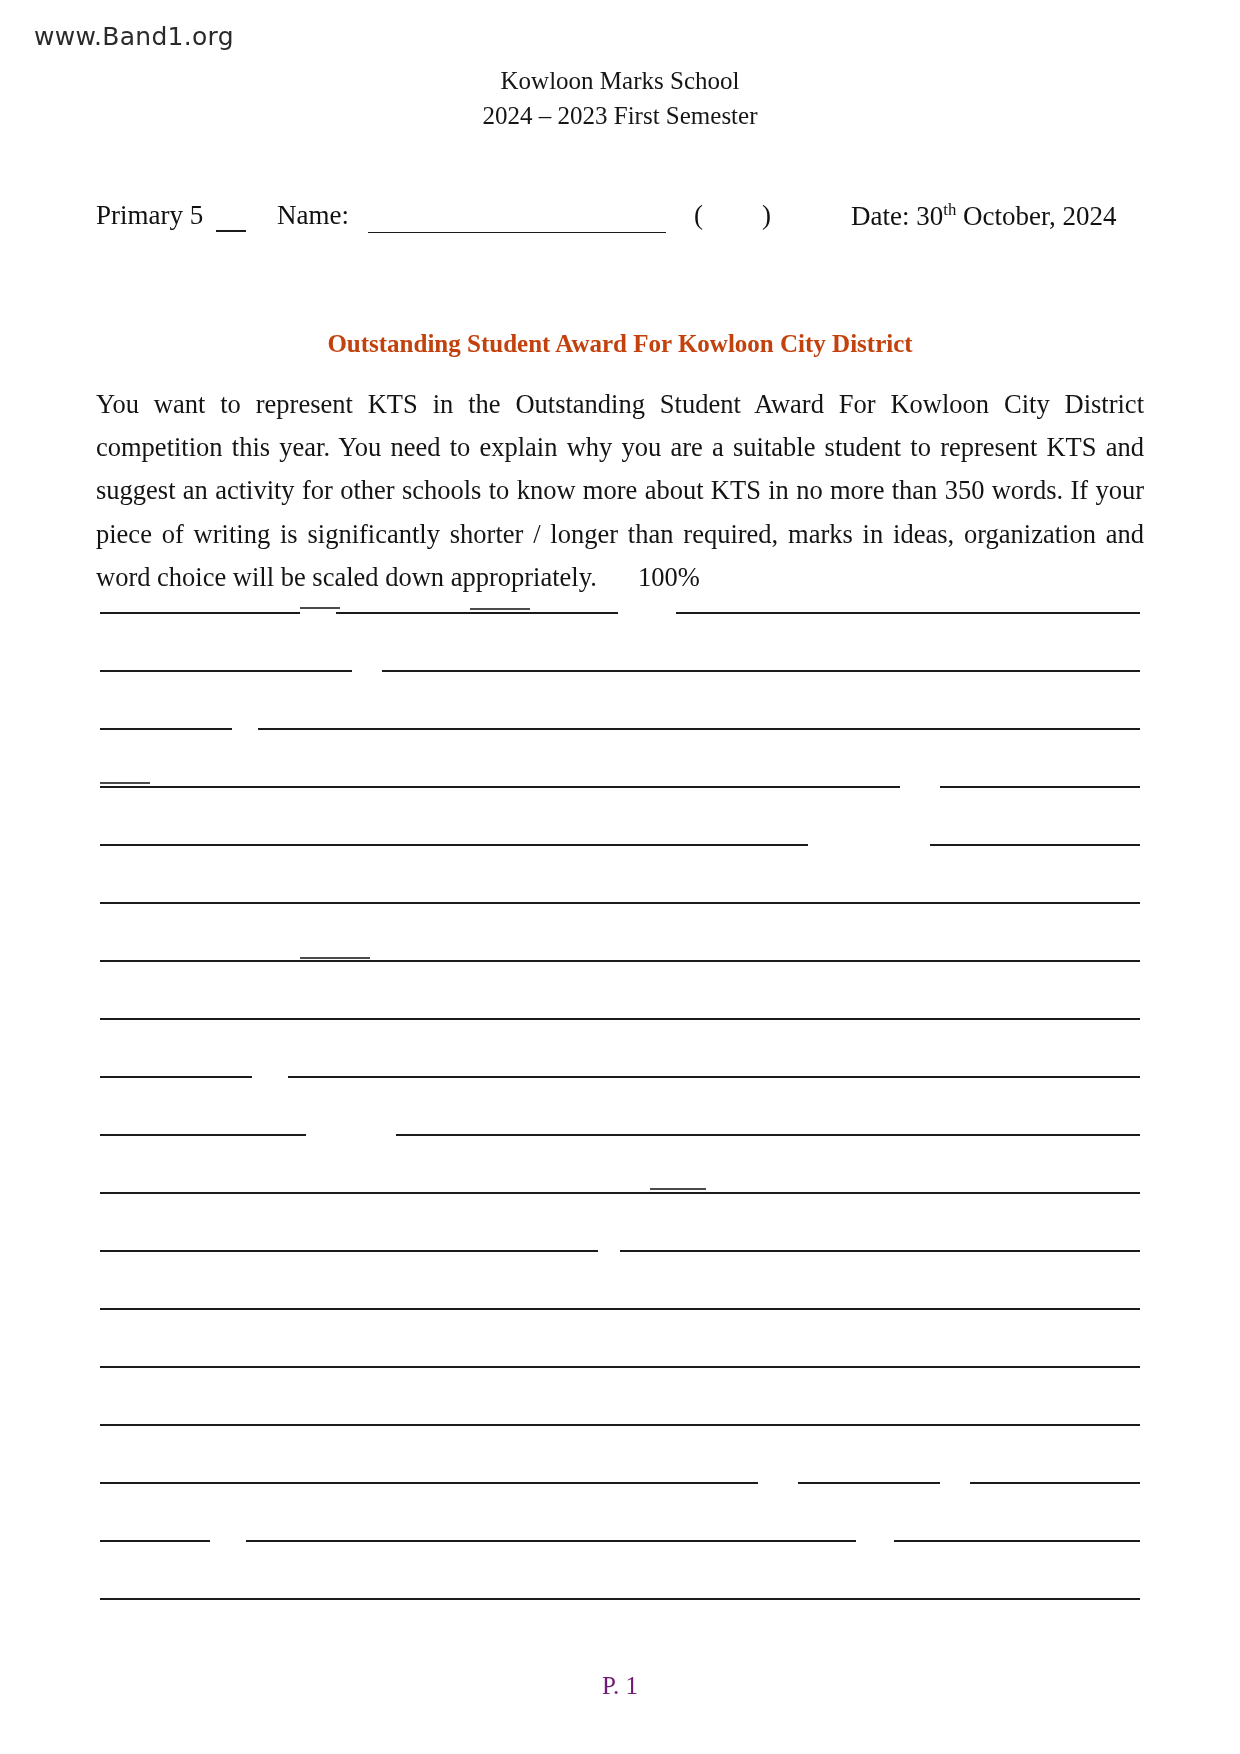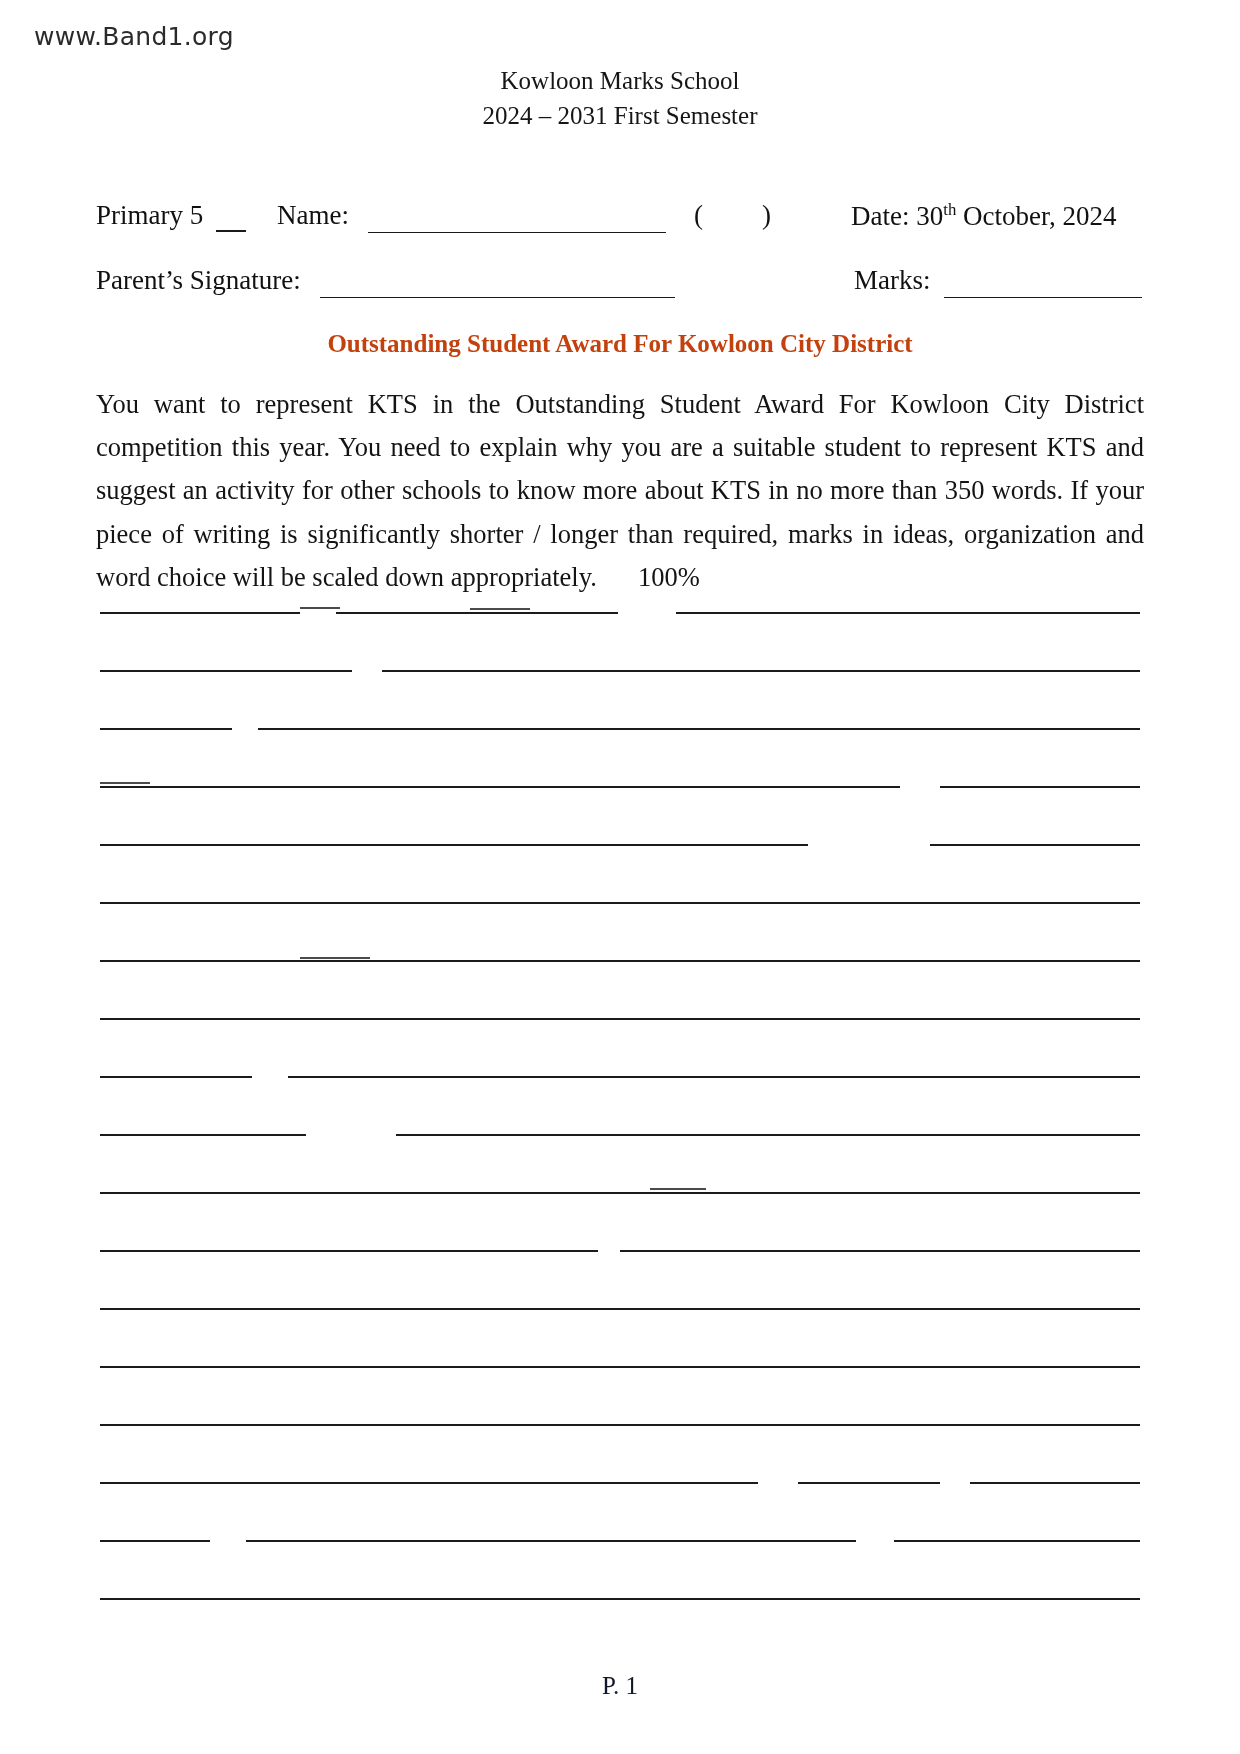--- a/index.html
+++ b/index.html
@@ -130,55 +130,48 @@
     opacity: 0.85;
   }
 
   .page-no {
     position: absolute;
     top: 1672px;
     left: 0;
     width: 1240px;
     text-align: center;
     font-size: 25px;
-    color: #0f172a;
+    color: #701a75;
   }
 </style>
 </head>
 <body>
 
 <div class="page">
 
   <div class="site-url">www.Band1.org</div>
 
   <div class="heading">
     <div>Kowloon Marks School</div>
-    <div>2024 – 2031 First Semester</div>
+    <div>2024 – 2023 First Semester</div>
   </div>
 
   <div class="info-row-1">
     <span class="fi" style="left:96px; top:0;">Primary 5</span>
     <span class="rule dash" style="left:216px; top:30px; width:30px;"></span>
 
     <span class="fi" style="left:277px; top:0;">Name:</span>
     <span class="rule" style="left:368px; top:32px; width:298px;"></span>
 
     <span class="fi" style="left:694px; top:0;">(</span>
     <span class="fi" style="left:762px; top:0;">)</span>
 
     <span class="fi" style="left:851px; top:0;"><span>Date:</span><span> <span>30</span><sup>th</sup><span> October, 2024</span></span></span>
   </div>
 
-  <div class="info-row-2">
-    <span class="fi" style="left:96px; top:0;">Parent’s Signature:</span>
-    <span class="rule" style="left:320px; top:32px; width:355px;"></span>
-
-    <span class="fi" style="left:854px; top:0;">Marks:</span>
-    <span class="rule" style="left:944px; top:32px; width:198px;"></span>
-  </div>
 
   <div class="assess-title">Outstanding Student Award For Kowloon City District</div>
 
   <div class="instructions">
     <span>You want to represent KTS in the Outstanding Student Award For Kowloon City District competition this year. You need to explain why you are a suitable student to represent KTS and suggest an activity for other schools to know more about KTS in no more than 350 words. If your piece of writing is significantly shorter / longer than required, marks in ideas, organization and word choice will be scaled down appropriately.</span><span class="pct">100%</span>
   </div>
 
   <div class="lines">
     <div class="wline" style="top:0px;"></div>
     <div class="wline" style="top:58px;"></div>

